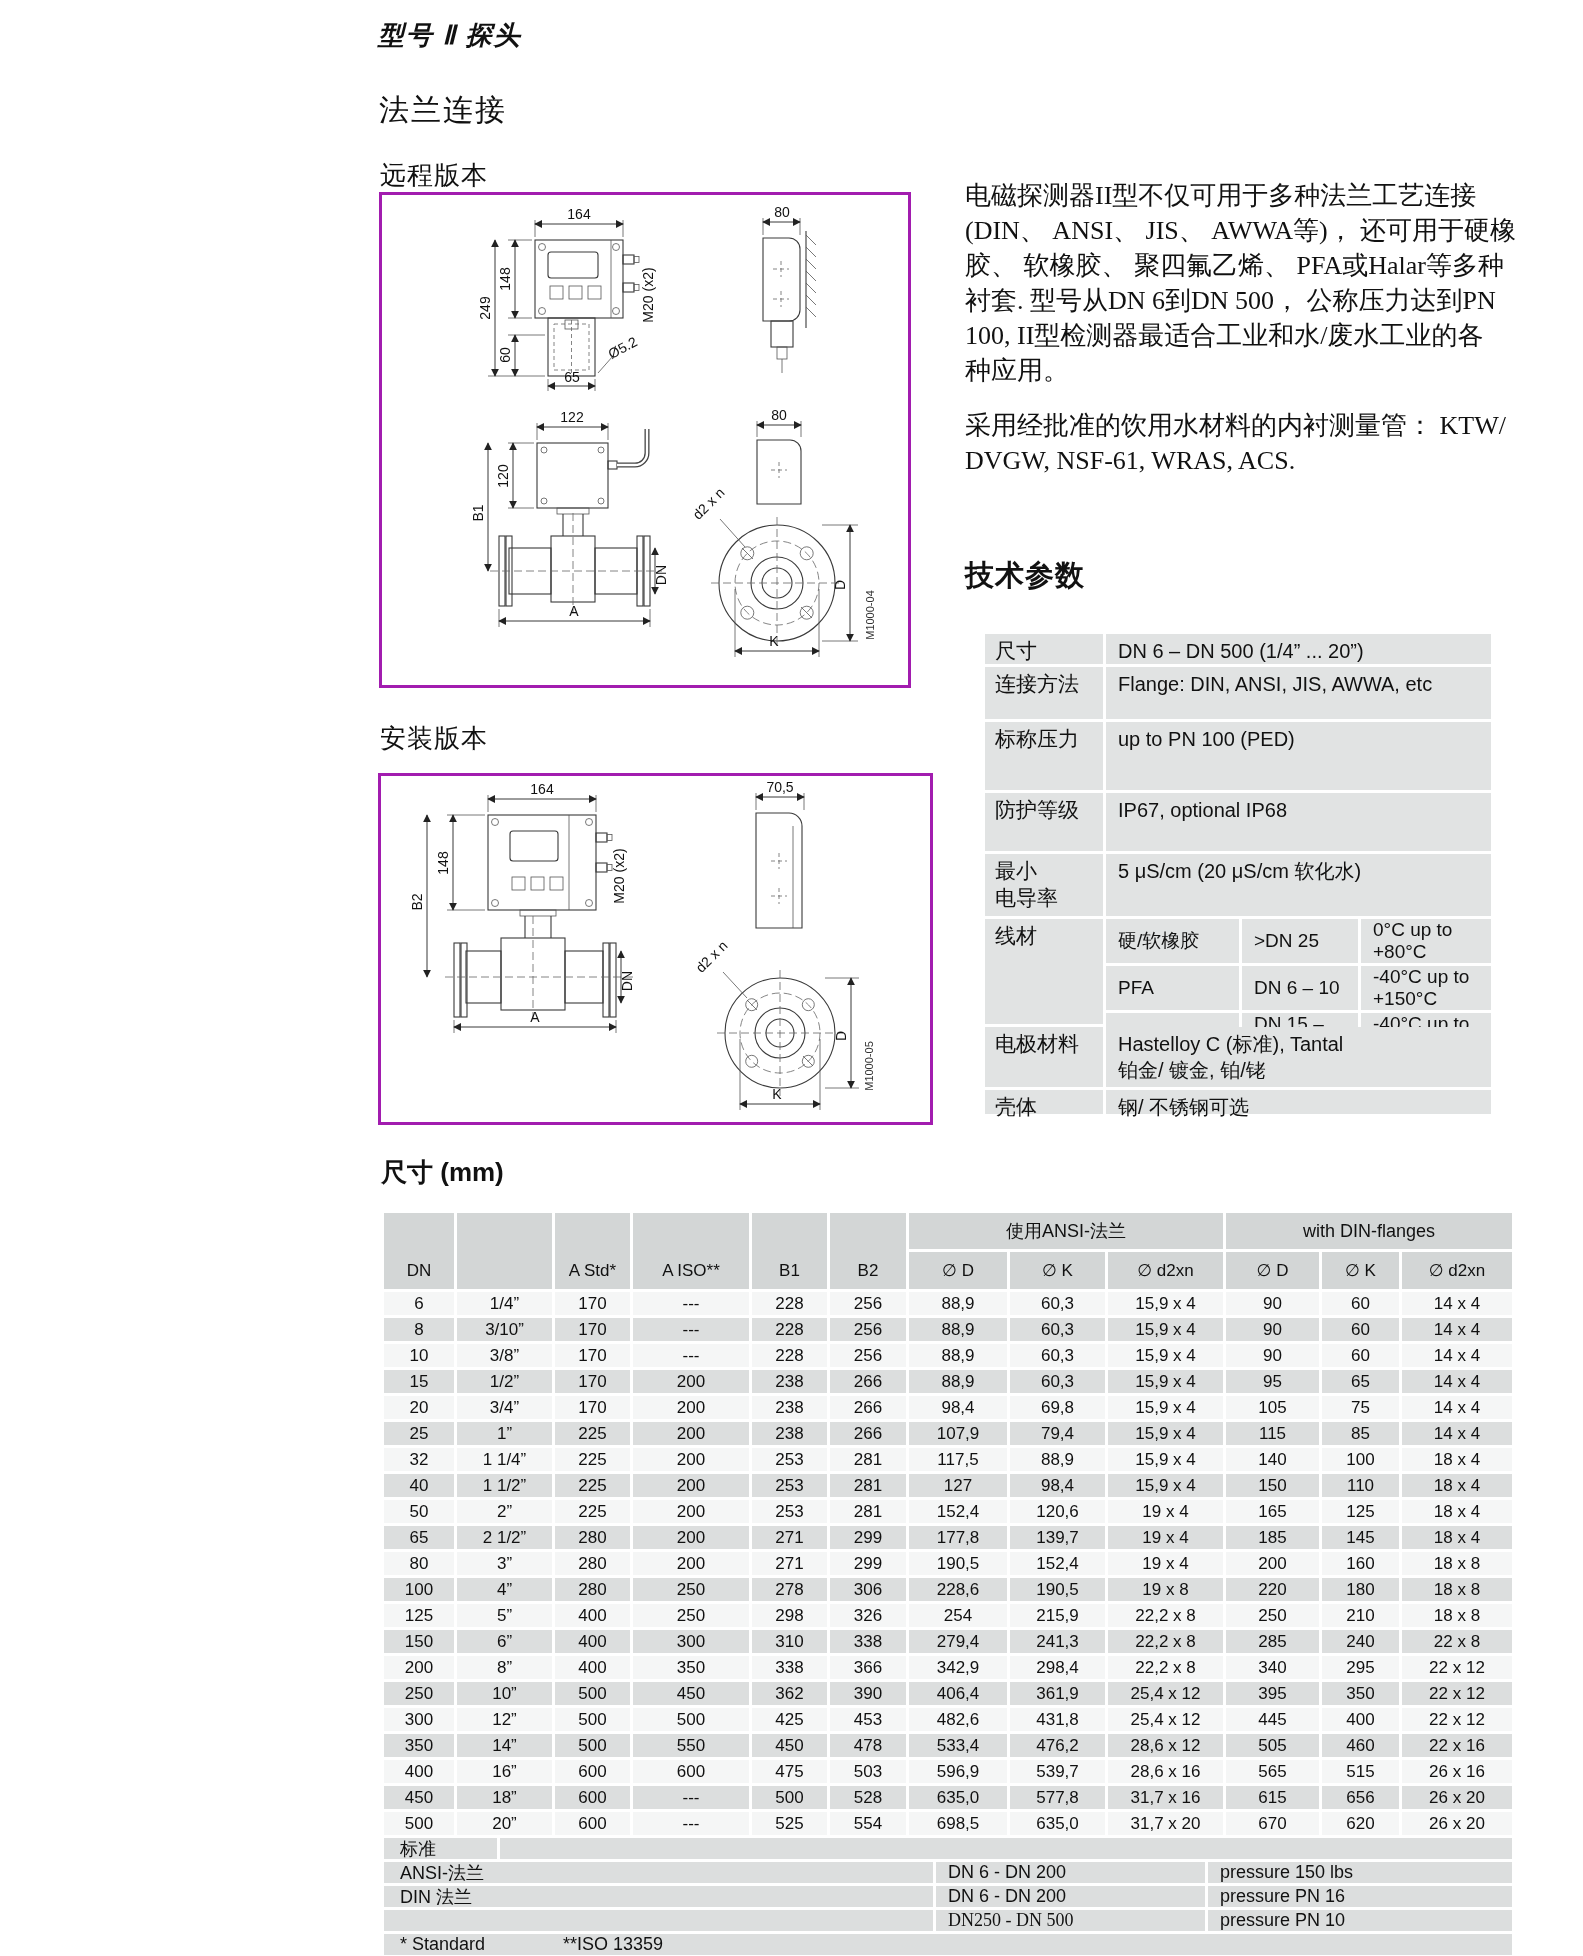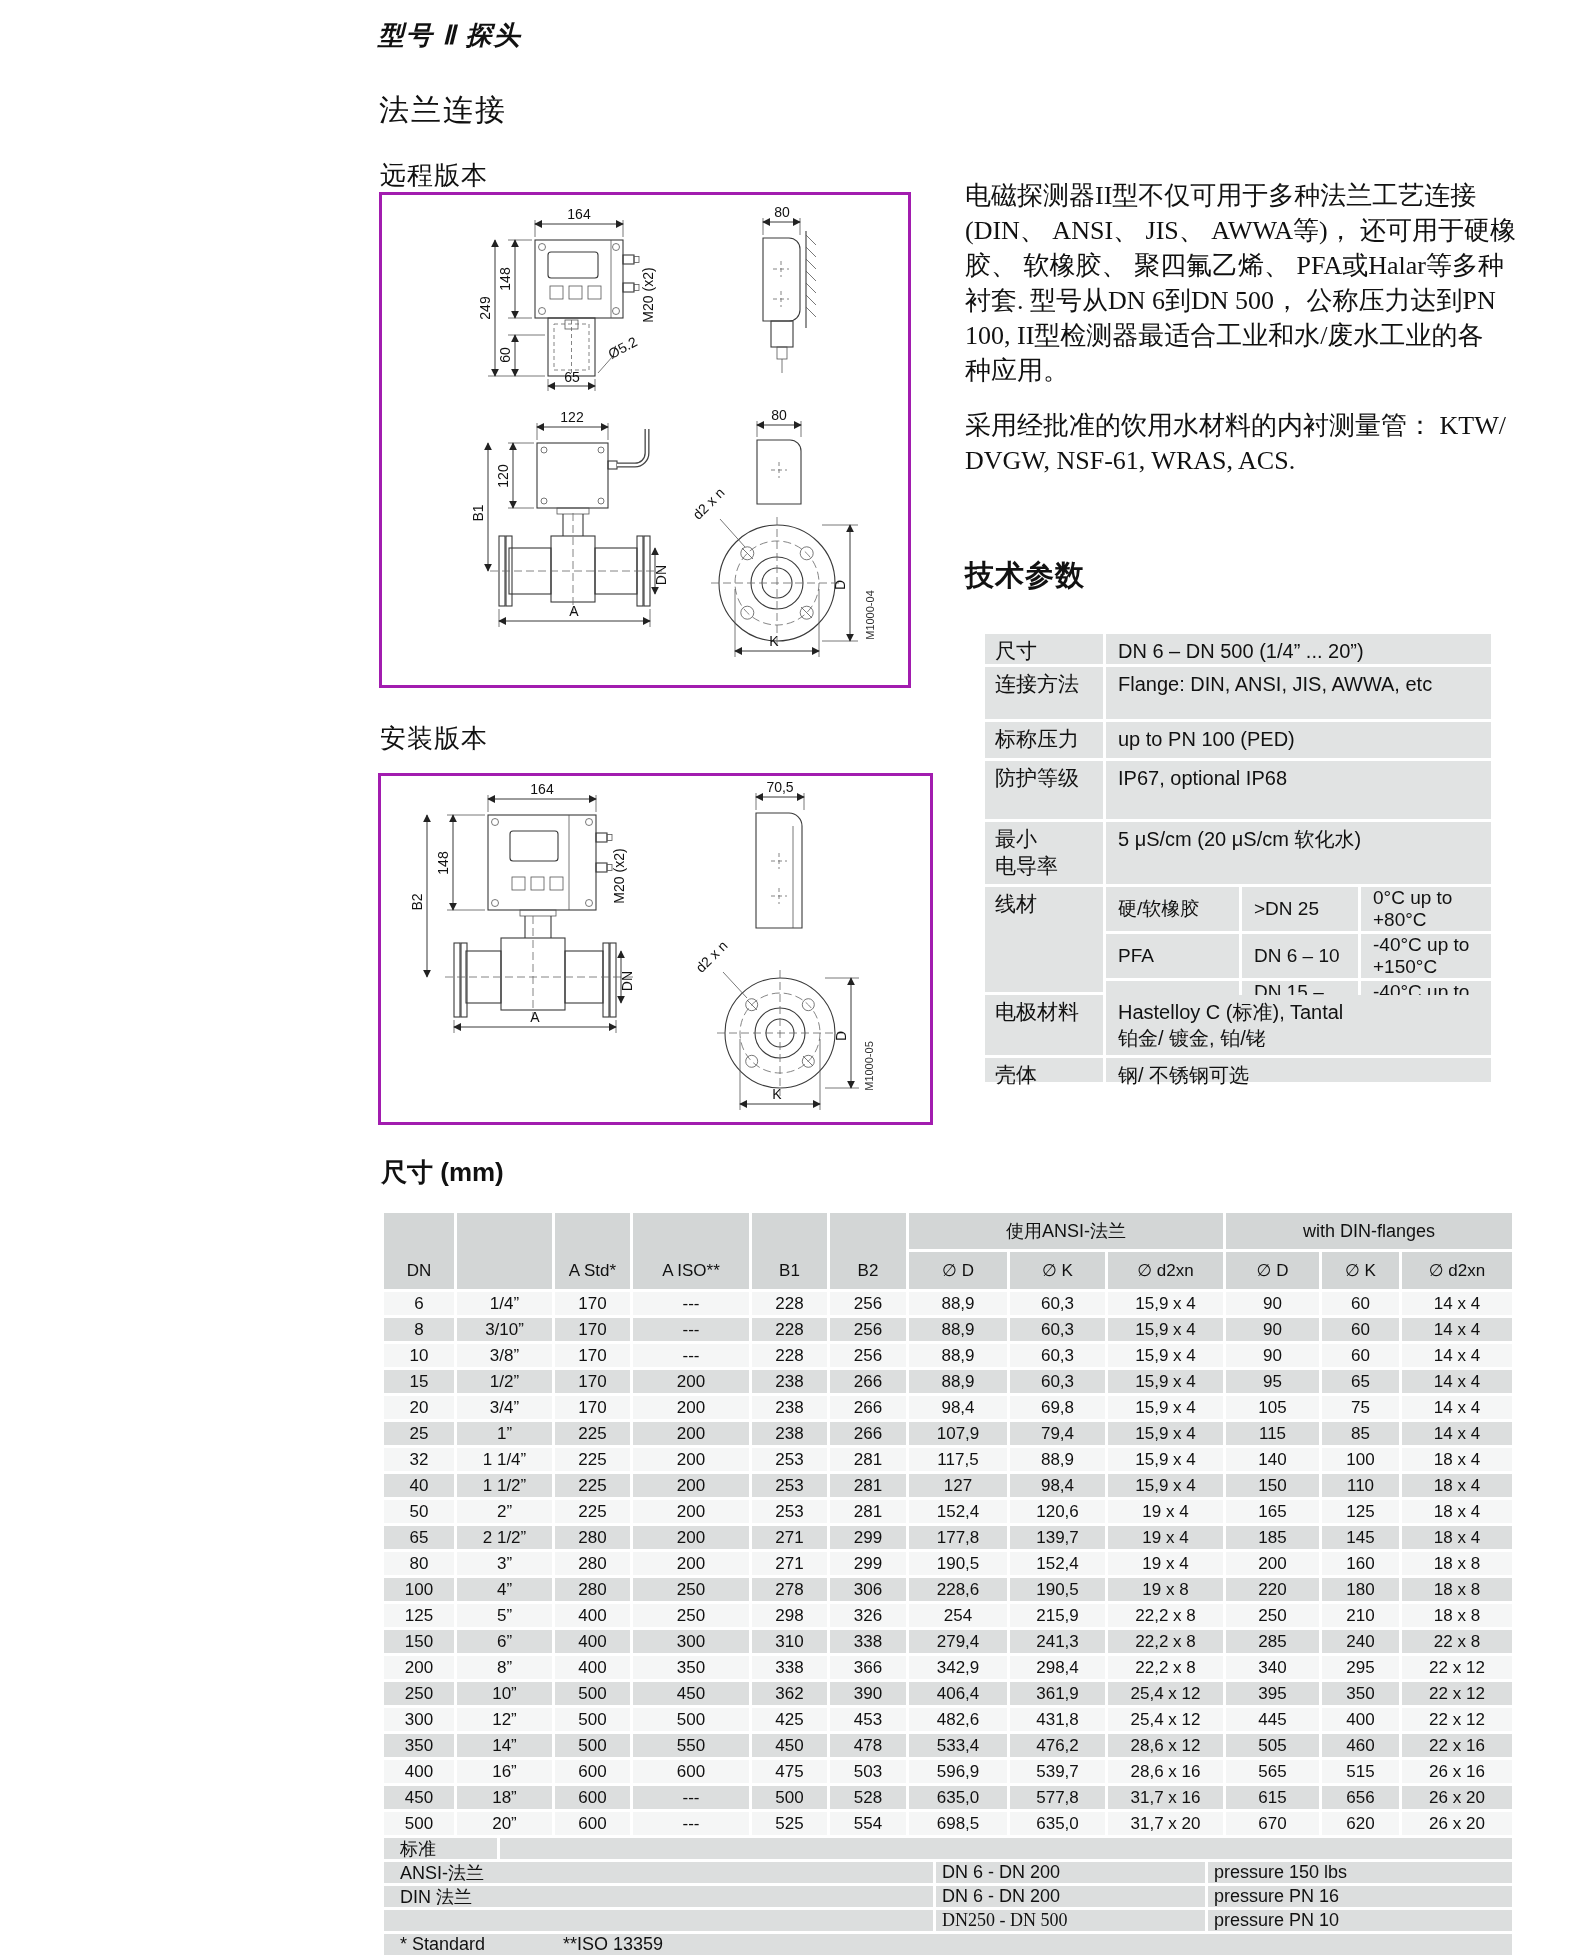--- a/index.html
+++ b/index.html
@@ -43,21 +43,21 @@
   .hcell{background:#d3d6d6;display:flex;align-items:center;justify-content:center;
          font-size:17px;}
   .hcell.two{grid-row:1/3;align-items:flex-end;padding-bottom:8px;box-sizing:border-box;}
   .gcell{background:#d3d6d6;display:flex;align-items:center;justify-content:center;font-size:18px;}
   .dcell{display:flex;align-items:center;justify-content:center;font-size:17px;}
   .lite{background:#f5f6f6;} .shade{background:#dcdede;}
   
   .frow{position:absolute;left:384px;width:1128px;height:21px;display:flex;column-gap:3px;}
   .fcell{background:#dcdede;display:flex;align-items:center;font-size:18px;box-sizing:border-box;}
   .flab{padding-left:16px;}
-  .fduo{justify-content:flex-start;padding-left:6px;}
+  .fduo{justify-content:flex-start;padding-left:12px;}
 </style>
 </head>
 <body>
 
 <div id="page">
 
   <div class="abs serif h-title" style="left:378px;top:18px;">型号 Ⅱ 探头</div>
   <div class="abs serif h-sub" style="left:379px;top:90px;">法兰连接</div>
   <div class="abs serif h-sec" style="left:380px;top:158px;">远程版本</div>
 
@@ -225,21 +225,21 @@
 
   <div class="abs" id="tech-table">
     <div class="trow" style="height:30px">
       <div class="tcell tlabel">尺寸</div>
       <div class="tcell tval">DN 6 – DN 500 (1/4” ... 20”)</div>
     </div>
     <div class="trow" style="height:52px">
       <div class="tcell tlabel">连接方法</div>
       <div class="tcell tval">Flange: DIN, ANSI, JIS, AWWA, etc</div>
     </div>
-    <div class="trow" style="height:36px">
+    <div class="trow" style="height:68px">
       <div class="tcell tlabel">标称压力</div>
       <div class="tcell tval">up to PN 100 (PED)</div>
     </div>
     <div class="trow" style="height:58px">
       <div class="tcell tlabel">防护等级</div>
       <div class="tcell tval">IP67, optional IP68</div>
     </div>
     <div class="trow" style="height:62px">
       <div class="tcell tlabel">最小
 电导率</div>

